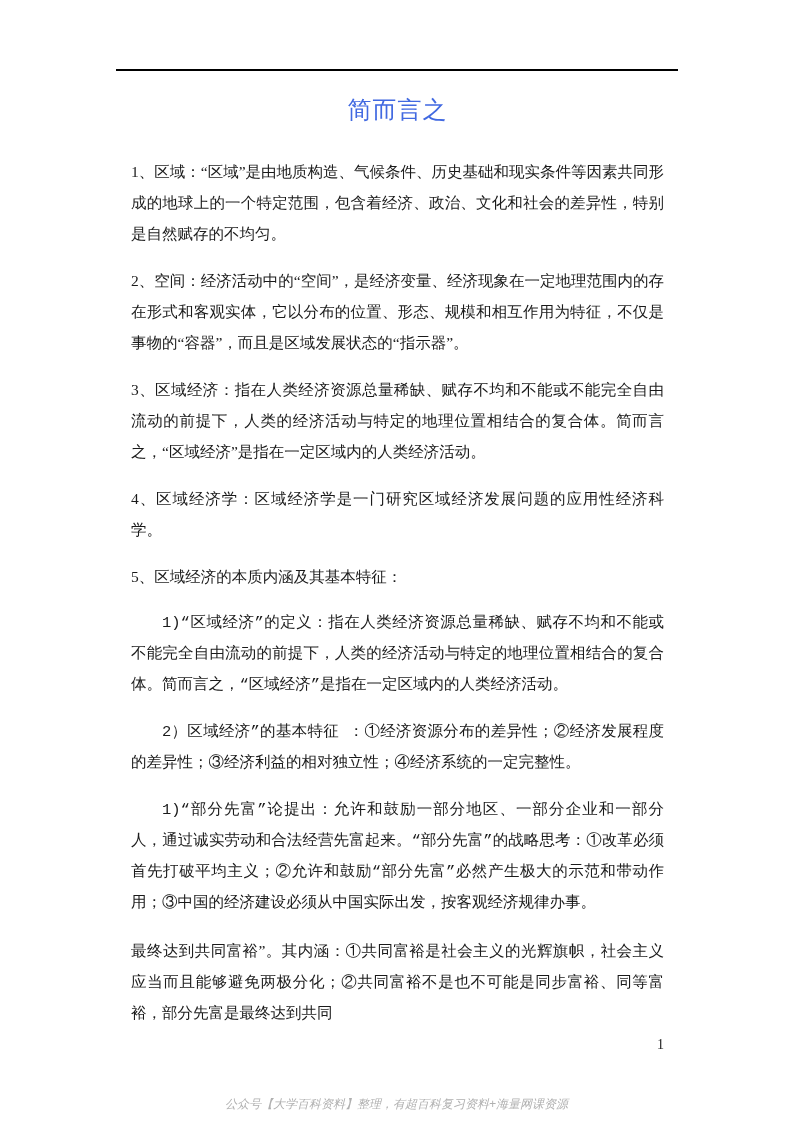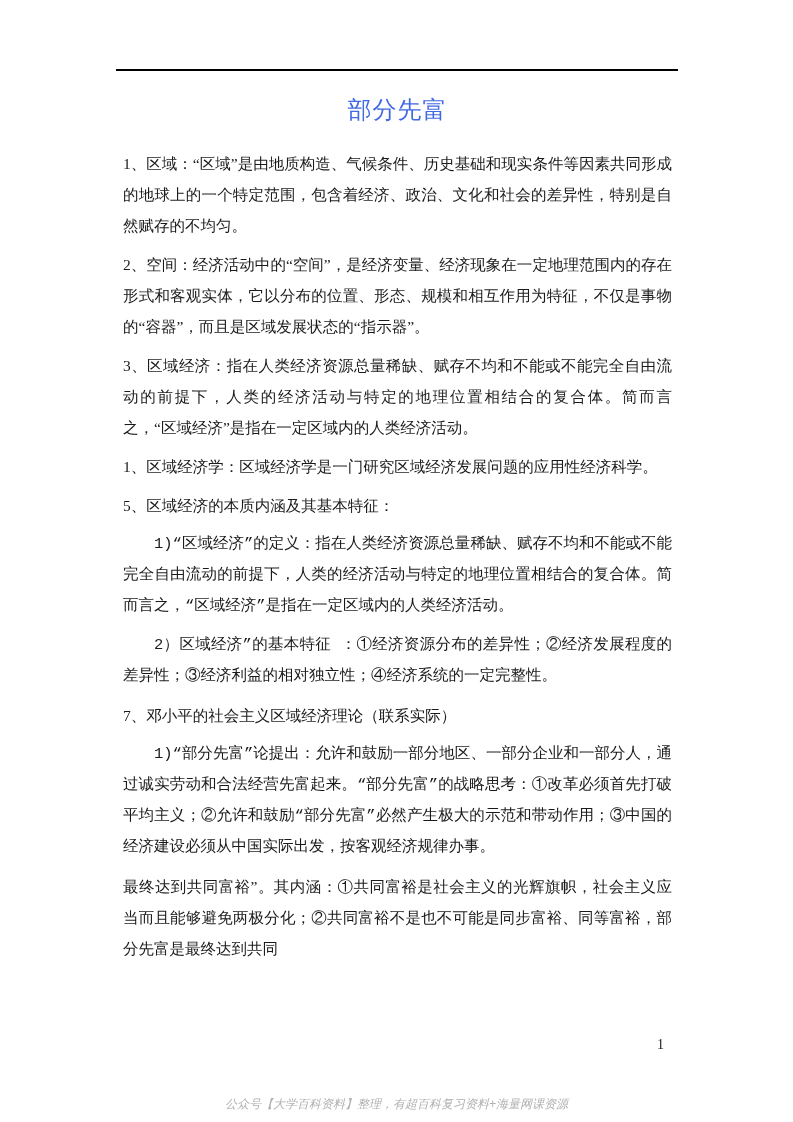--- a/index.html
+++ b/index.html
@@ -32,21 +32,21 @@
   }
   .doc-body{
     position:absolute;
     left:115px;top:140px;width:565px;
     font-size:15.5px;
     line-height:31px;
     color:var(--body-color);
     text-align:justify;
   }
   .doc-body p{
-    margin:8px;
+    margin:16px;
     padding:0;
   }
   .doc-body p.indent{
     text-indent:31px;
     font-family:Liberation Mono, monospace;
   }
   .page-number{
     position:absolute;
     left:657px;top:1037px;
     font-size:14px;
@@ -62,32 +62,31 @@
     font-style:italic;
   }
 </style>
 </head>
 <body>
 
 <div class="page">
 
   <div class="header-rule"></div>
 
-  <div class="doc-title">部分先富</div>
+  <div class="doc-title">简而言之</div>
 
   <div class="doc-body">
 
   <p>1、区域：“区域”是由地质构造、气候条件、历史基础和现实条件等因素共同形成的地球上的一个特定范围，包含着经济、政治、文化和社会的差异性，特别是自然赋存的不均匀。</p>
       <p>2、空间：经济活动中的“空间”，是经济变量、经济现象在一定地理范围内的存在形式和客观实体，它以分布的位置、形态、规模和相互作用为特征，不仅是事物的“容器”，而且是区域发展状态的“指示器”。</p>
       <p>3、区域经济：指在人类经济资源总量稀缺、赋存不均和不能或不能完全自由流动的前提下，人类的经济活动与特定的地理位置相结合的复合体。简而言之，“区域经济”是指在一定区域内的人类经济活动。</p>
-      <p>1、区域经济学：区域经济学是一门研究区域经济发展问题的应用性经济科学。</p>
+      <p>4、区域经济学：区域经济学是一门研究区域经济发展问题的应用性经济科学。</p>
       <p>5、区域经济的本质内涵及其基本特征：</p>
       <p class="indent">1)“区域经济”的定义：指在人类经济资源总量稀缺、赋存不均和不能或不能完全自由流动的前提下，人类的经济活动与特定的地理位置相结合的复合体。简而言之，“区域经济”是指在一定区域内的人类经济活动。</p>
       <p class="indent">2）区域经济”的基本特征 ：①经济资源分布的差异性；②经济发展程度的差异性；③经济利益的相对独立性；④经济系统的一定完整性。</p>
-      <p>7、邓小平的社会主义区域经济理论（联系实际）</p>
       <p class="indent">1)“部分先富”论提出：允许和鼓励一部分地区、一部分企业和一部分人，通过诚实劳动和合法经营先富起来。“部分先富”的战略思考：①改革必须首先打破平均主义；②允许和鼓励“部分先富”必然产生极大的示范和带动作用；③中国的经济建设必须从中国实际出发，按客观经济规律办事。</p>
       <p>最终达到共同富裕”。其内涵：①共同富裕是社会主义的光辉旗帜，社会主义应当而且能够避免两极分化；②共同富裕不是也不可能是同步富裕、同等富裕，部分先富是最终达到共同</p>
     </div>
 
   <div class="page-number">1</div>
 
   <div class="footer-note">公众号【大学百科资料】整理，有超百科复习资料+海量网课资源</div>
 
 </div>
 

